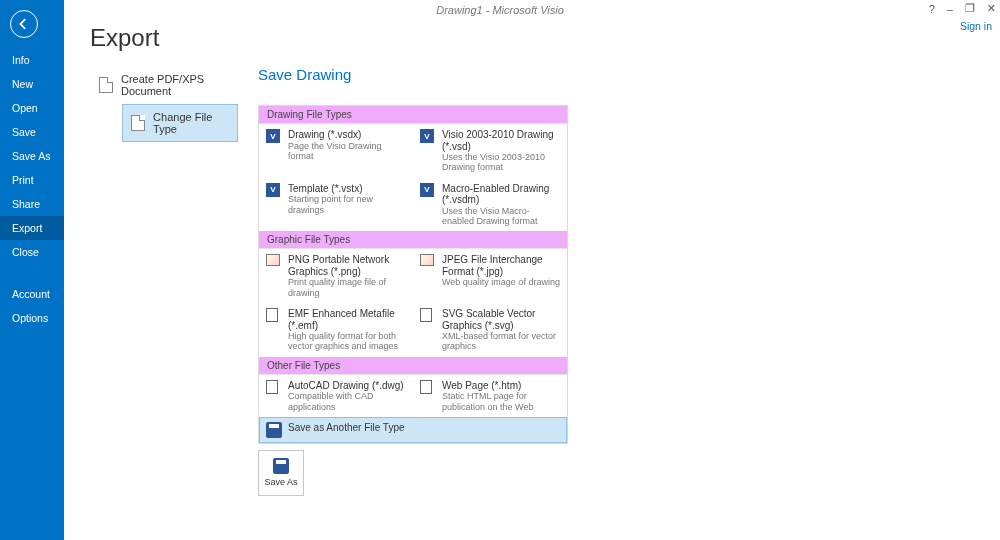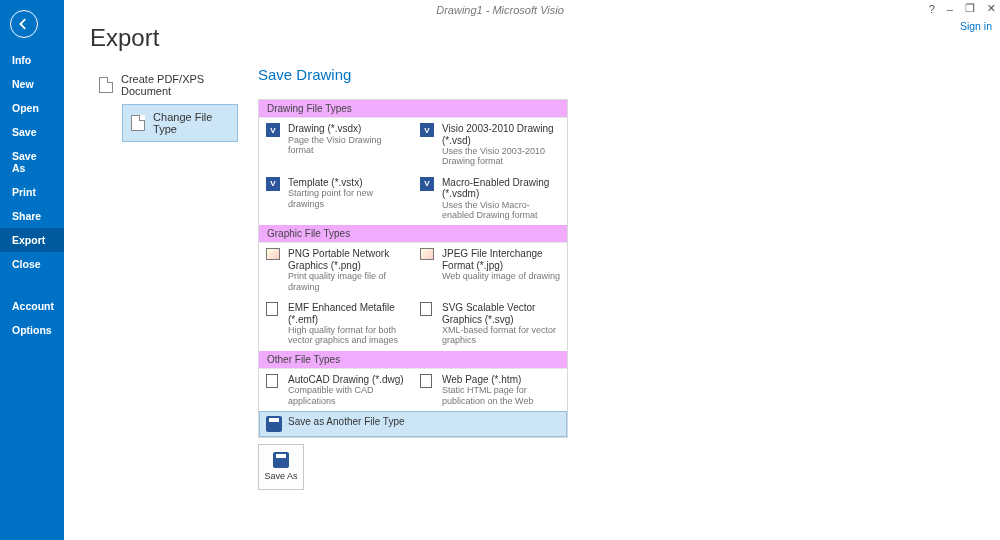--- a/index.html
+++ b/index.html
@@ -5,33 +5,33 @@
 * { box-sizing: border-box; margin: 0; padding: 0; }
 body { font-family: "Segoe UI", sans-serif; font-size: 11px; background: #fff; width: 1000px; height: 540px; overflow: hidden; position: relative; }
 .titlebar { position: absolute; top: 0; left: 0; right: 0; height: 20px; display: flex; align-items: center; justify-content: center; font-style: italic; }
 .titlebar .title { color: #777; font-size: 11px; }
 .win-controls { position: absolute; right: 4px; top: 2px; display: flex; gap: 12px; align-items: center; color: #555; }
 .win-controls span { cursor: default; font-size: 11px; }
 .signin { position: absolute; right: 8px; top: 20px; color: #0072c6; font-size: 10.5px; cursor: pointer; }
 .sidebar { position: absolute; left: 0; top: 0; bottom: 0; width: 64px; background: #0072c6; color: #fff; }
 .back-btn { width: 28px; height: 28px; border: 1.5px solid #fff; border-radius: 50%; margin: 10px 0 10px 10px; display: flex; align-items: center; justify-content: center; cursor: pointer; }
 .back-btn svg { width: 12px; height: 12px; fill: #fff; }
-.sidebar ul { list-style: none; font-weight: bold; }
+.sidebar ul { list-style: none; }
 .sidebar li { padding: 6px 12px; font-size: 10.5px; cursor: pointer; }
 .sidebar li.selected { background: #005a9e; }
 .sidebar .gap { height: 18px; }
 .main { position: absolute; left: 64px; top: 0; right: 0; bottom: 0; padding: 24px 26px; }
 .page-title { font-size: 24px; font-weight: 300; color: #333; margin-bottom: 14px; }
 .columns { display: flex; gap: 20px; }
 .left-col { width: 148px; }
 .left-option { display: flex; align-items: center; gap: 8px; padding: 6px 8px; font-size: 11px; color: #333; cursor: pointer; border: 1px solid transparent; }
 .left-option.selected { background: #cde6f7; border: 1px solid #94bfde; margin-left: 32px; }
 .left-option .ico { width: 16px; height: 18px; display: flex; align-items: center; justify-content: center; }
 .right-col { flex: 1; max-width: 310px; }
-.section-title { color: #0072c6; font-size: 15px; font-weight: 400; margin-bottom: 16px; }
+.section-title { color: #0072c6; font-size: 15px; font-weight: 400; margin-bottom: 22px; }
 .panel { border: 1px solid #d9d9d9; background: #fff; }
 .group-header { background: #f0abfc; padding: 3px 8px; font-size: 10px; color: #444; border-bottom: 1px solid #e5e5e5; }
 .group-body { display: grid; grid-template-columns: 1fr 1fr; }
 .ft-item { display: flex; gap: 6px; padding: 4px 6px; cursor: pointer; border: 1px solid transparent; }
 .ft-item.selected { background: #cde6f7; border: 1px solid #94bfde; }
 .ft-item .ft-ico { width: 16px; height: 16px; flex-shrink: 0; }
 .ft-item .ft-text { display: flex; flex-direction: column; line-height: 1.15; }
 .ft-item .ft-name { font-size: 10px; color: #333; }
 .ft-item .ft-desc { font-size: 9px; color: #777; }
 .saveas-btn { margin-top: 6px; width: 46px; height: 46px; border: 1px solid #c8c8c8; background: #fdfdfd; display: flex; flex-direction: column; align-items: center; justify-content: center; gap: 3px; cursor: pointer; }

